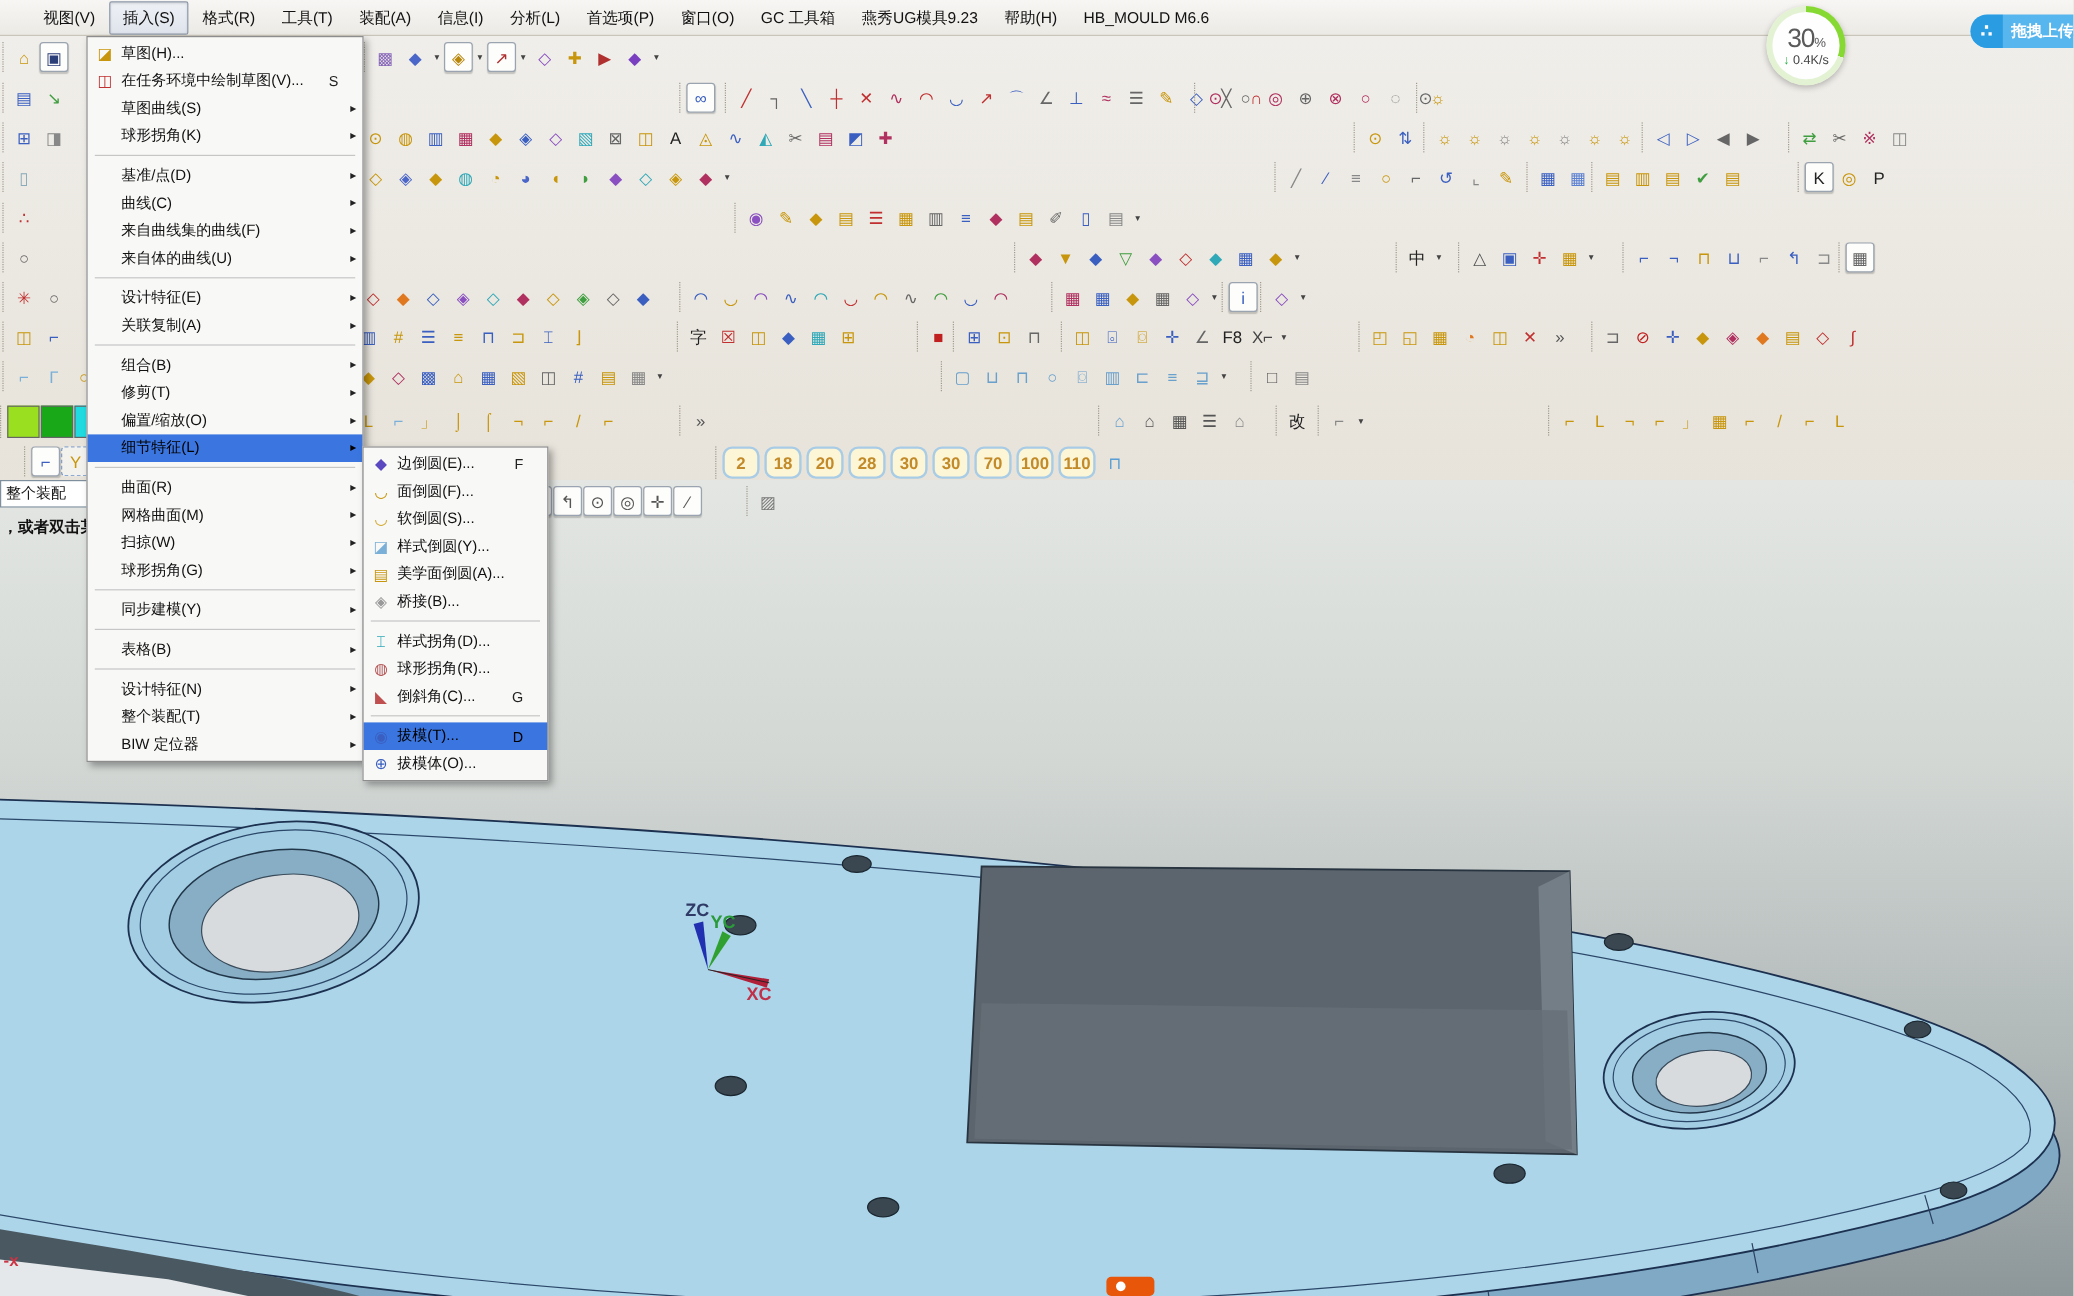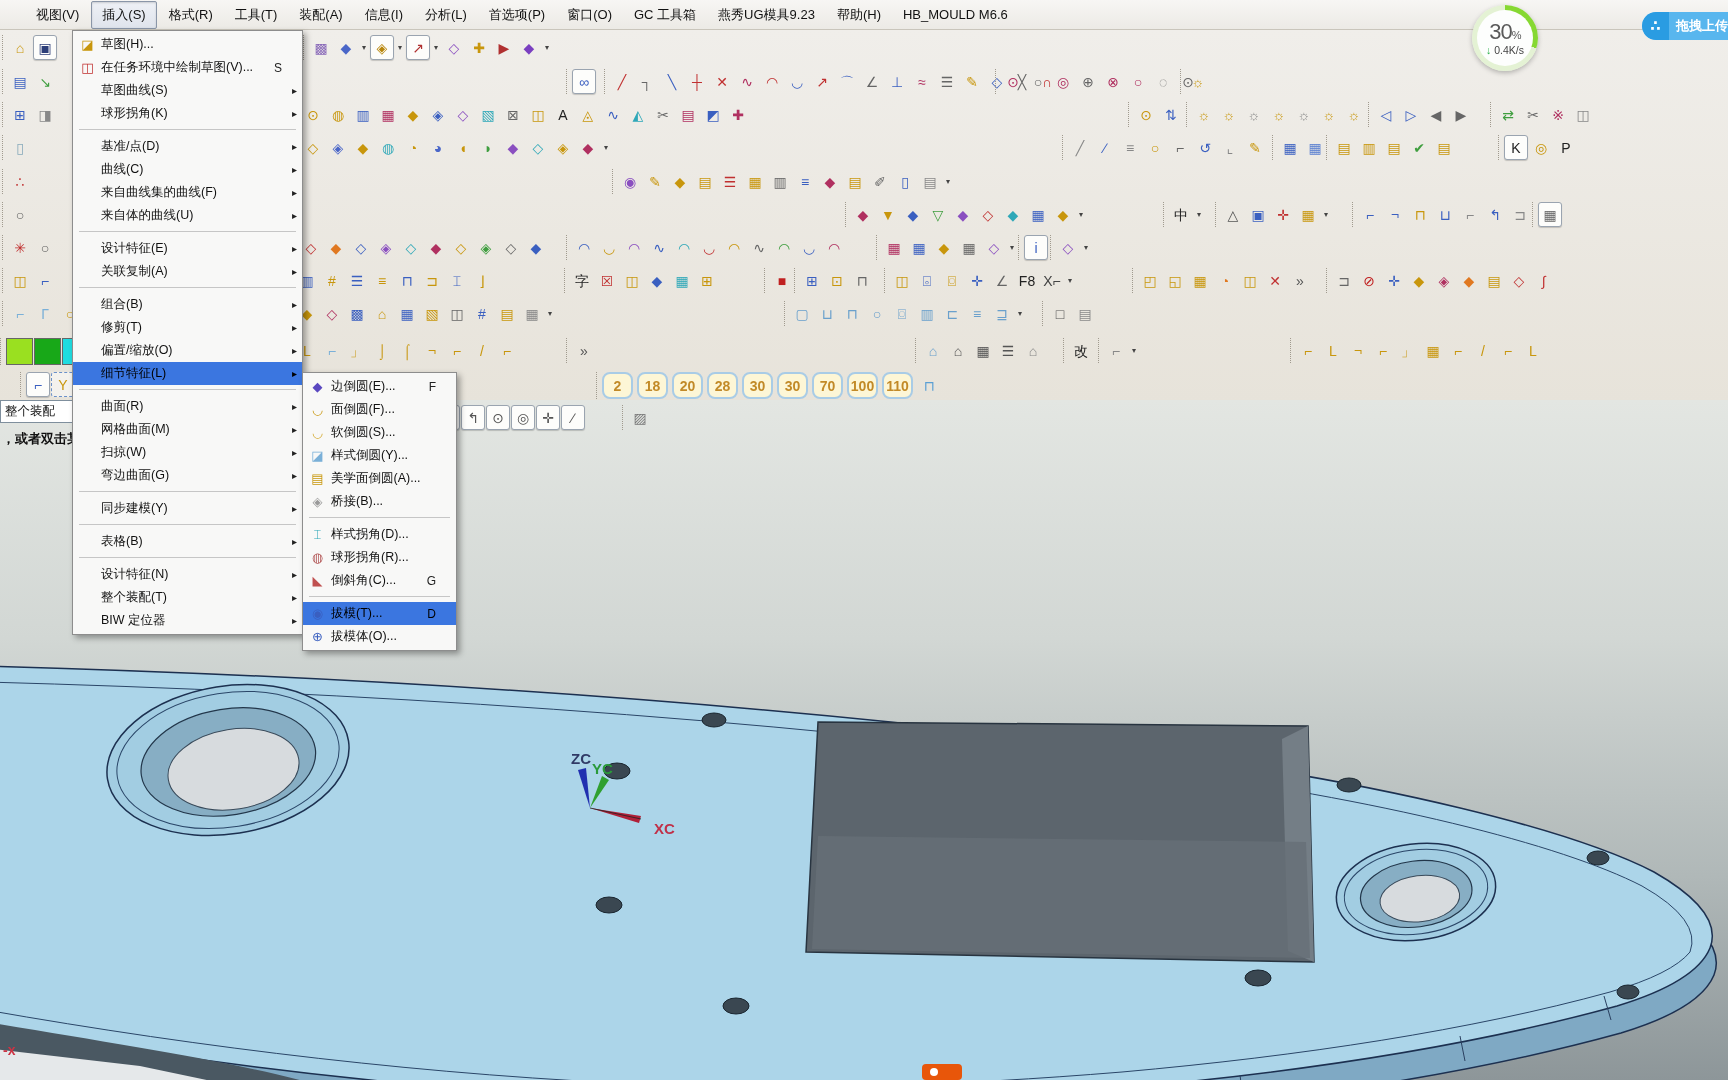--- a/index.html
+++ b/index.html
@@ -51,21 +51,21 @@
   #status-prompt { position:absolute; left:2px; top:430px; font-size:13px; font-weight:bold;
     color:#111; z-index:6; white-space:nowrap; }
 
   
   #viewport { position:absolute; left:0; top:400px; width:1728px; height:680px;
     background:linear-gradient(180deg,#e3e6e2 0%,#d2d7d4 35%,#b0b8b8 70%,#8d9699 100%); z-index:2; }
   #viewport svg { position:absolute; left:0; top:0; }
   .triad-label { position:absolute; font-size:15px; font-weight:bold; z-index:4; }
   #triad-zc { left:571px; top:350px; color:#303a66; }
   #triad-yc { left:592px; top:360px; color:#2a9a3a; }
-  #triad-xc { left:654px; top:420px; color:#c03048; }
+  #triad-xc { left:622px; top:420px; color:#c03048; }
   #ground-label { position:absolute; left:3px; top:642px; color:#cc3344; font-size:14px;
     font-weight:bold; z-index:4; }
 
   
   #progress-badge { position:absolute; left:1472px; top:5px; width:66px; height:66px; border-radius:50%;
     background:conic-gradient(#86d832 0turn .3turn,#e4f2d4 .3turn 1turn); z-index:50;
     box-shadow:0 2px 5px rgba(0,0,0,.25); display:flex; align-items:center; justify-content:center; cursor:pointer; }
   #progress-inner { width:56px; height:56px; border-radius:50%; background:#fdfefd;
     display:flex; flex-direction:column; align-items:center; justify-content:center; }
   #progress-pct { font-size:22px; color:#5a5a5a; line-height:1; letter-spacing:-1px; }
@@ -699,21 +699,21 @@
       <span class="mi-label">网格曲面(M)</span>
       <span class="mi-arrow">▸</span>
     </div>
     <div class="menu-item">
       <span class="mi-icon"></span>
       <span class="mi-label">扫掠(W)</span>
       <span class="mi-arrow">▸</span>
     </div>
     <div class="menu-item">
       <span class="mi-icon"></span>
-      <span class="mi-label">弯边曲面(G)</span>
+      <span class="mi-label">球形拐角(G)</span>
       <span class="mi-arrow">▸</span>
     </div>
     <div class="menu-sep"></div>
     <div class="menu-item">
       <span class="mi-icon"></span>
       <span class="mi-label">同步建模(Y)</span>
       <span class="mi-arrow">▸</span>
     </div>
     <div class="menu-sep"></div>
     <div class="menu-item">

